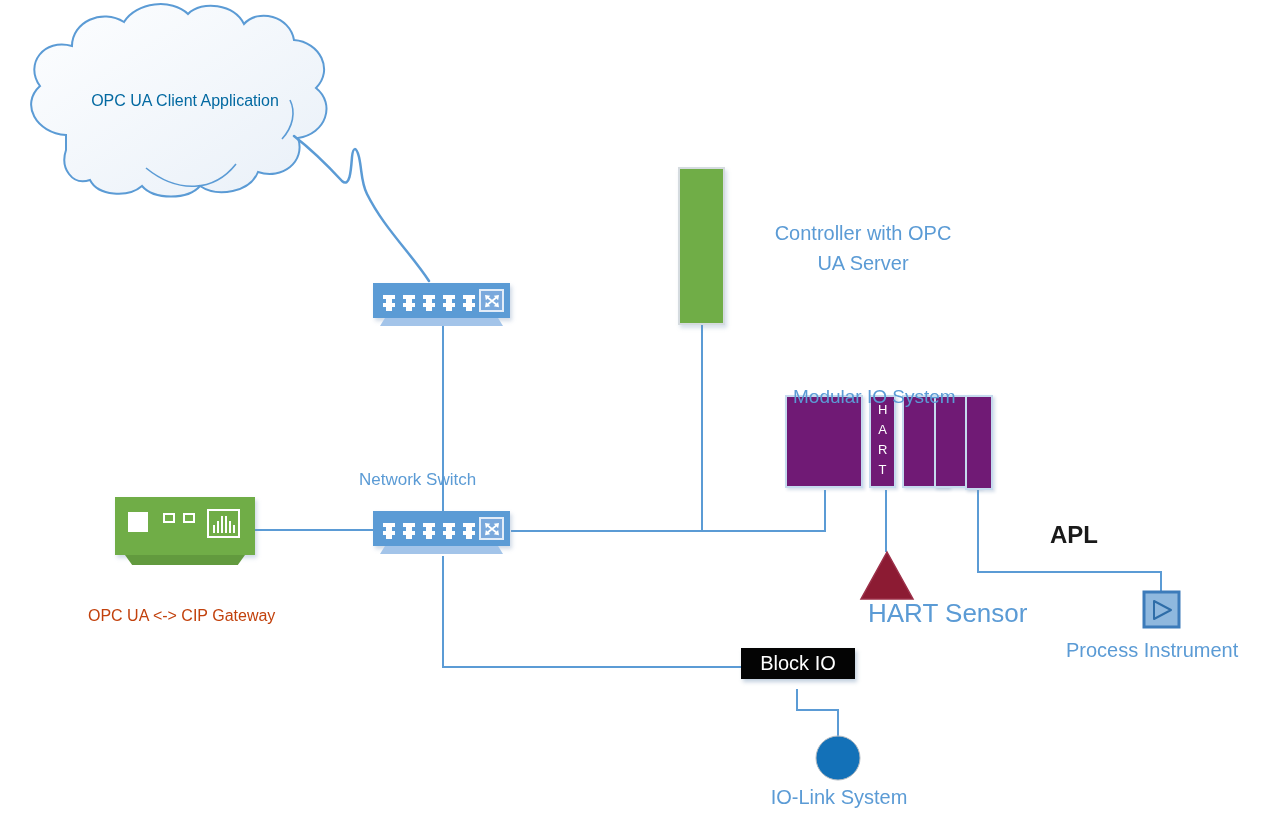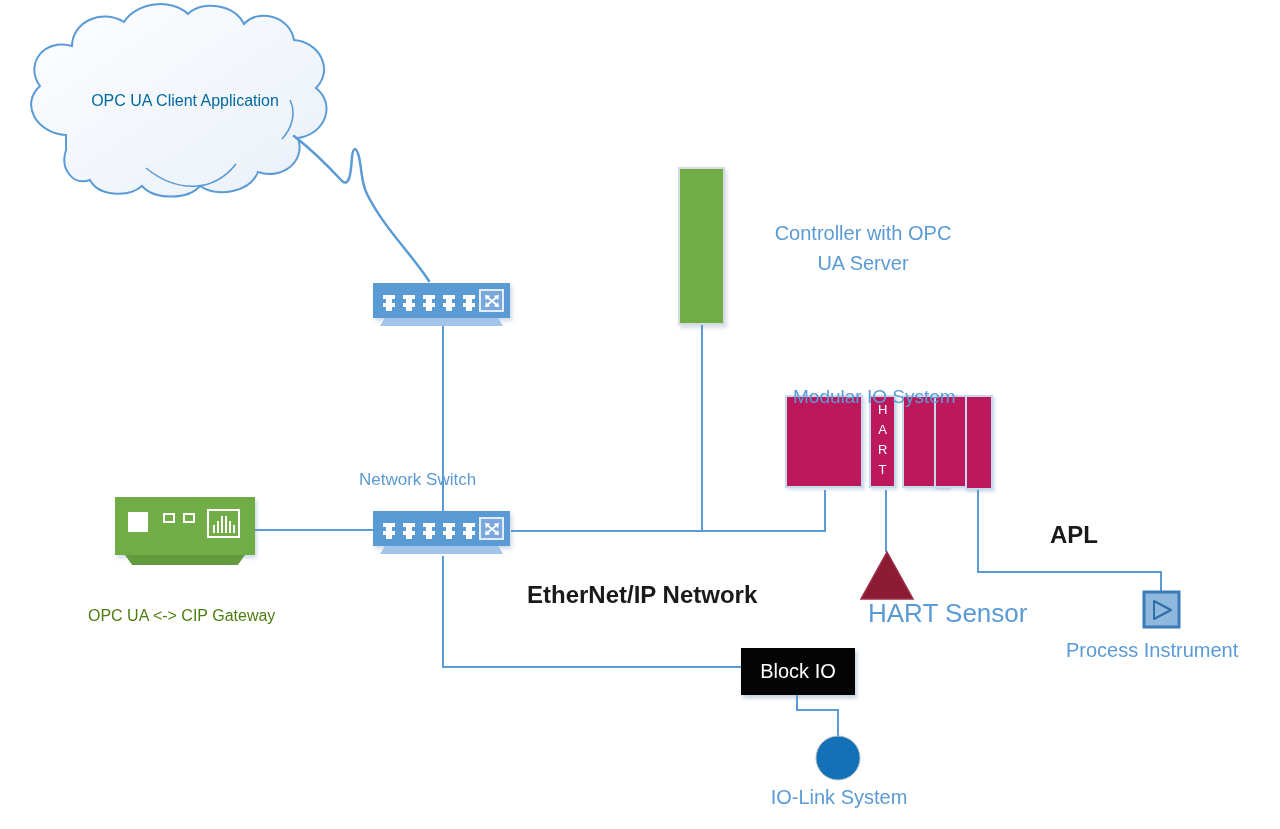--- a/index.html
+++ b/index.html
@@ -3,21 +3,21 @@
 <meta charset="utf-8">
 <style>
   html,body{margin:0;padding:0;background:#fff;}
   *{box-sizing:border-box;}
   body{font-family:"Liberation Sans", sans-serif;}
   #canvas{position:relative;width:1280px;height:829px;background:#fff;overflow:hidden;}
   #wires{position:absolute;left:0;top:0;z-index:1;}
   .node{position:absolute;z-index:2;}
   .lbl{position:absolute;z-index:3;white-space:nowrap;}
   .blue{color:#5B9BD5;}
-  .darkblue{color:#4d7c0f;}
+  .darkblue{color:#c2410c;}
   .black{color:#1a1a1a;font-weight:bold;}
 
   
   .switch{width:137px;}
   .switch-body{position:relative;width:137px;height:35px;background:#5B9BD5;
     box-shadow:2px 3px 4px rgba(120,150,185,.35);display:flex;align-items:center;}
   .ports{display:flex;flex-direction:column;gap:4px;margin-left:10px;}
   .port-row{display:flex;gap:8px;}
   .port{width:12px;height:4px;background:#fff;position:relative;}
   .port::after{content:"";position:absolute;top:4px;left:3px;width:6px;height:4px;background:#fff;}
@@ -36,34 +36,34 @@
   .gw-screen{position:absolute;left:13px;top:15px;width:20px;height:20px;background:#fff;}
   .gw-led{position:absolute;top:16px;width:12px;height:10px;border:2px solid #fff;}
   .gw-led.l1{left:48px;} .gw-led.l2{left:68px;}
   .gw-bars{position:absolute;left:92px;top:12px;width:33px;height:29px;border:2px solid #fff;
     display:flex;align-items:flex-end;justify-content:center;gap:2px;padding:3px 2px;}
   .gw-bar{width:2px;background:#fff;}
   .gateway-stand{left:125px;top:555px;width:120px;height:10px;background:#629A3E;
     clip-path:polygon(0 0,100% 0,94% 100%,6% 100%);}
 
   
-  .module{background:#be185d;border:2px solid #C5DAEE;box-shadow:2px 2px 3px rgba(120,150,185,.3);
+  .module{background:#701a75;border:2px solid #C5DAEE;box-shadow:2px 2px 3px rgba(120,150,185,.3);
     display:flex;justify-content:center;}
   .module.center{align-items:flex-start;padding-left:43px;}
   .module-label{width:9px;word-break:break-all;white-space:normal;text-align:center;
     color:#fff;font-size:13px;line-height:20px;}
   .m-big{left:785px;top:395px;width:78px;height:93px;}
   .m-hart{left:869px;top:395px;width:27px;height:93px;padding-top:3px;}
   .m-io1{left:902px;top:395px;width:24px;height:93px;}
   .m-io2{left:934px;top:395px;width:24px;height:93px;}
   .m-blank{left:965px;top:395px;width:28px;height:95px;}
   .m-io1 .module-label,.m-io2 .module-label{line-height:24px;}
 
   
-  .blockio{left:741px;top:648px;width:114px;height:47px;background:#040404;
+  .blockio{left:741px;top:648px;width:114px;height:31px;background:#040404;
     display:flex;align-items:center;justify-content:center;color:#fff;font-size:20px;
     box-shadow:2px 3px 4px rgba(120,150,185,.45);}
 
   
   .cloud-label{left:40px;top:92px;width:290px;text-align:center;font-size:16px;color:#0369a1;}
   .controller-label{left:748px;top:218px;width:192px;text-align:center;font-size:20px;
     line-height:30px;white-space:normal;margin-left:19px;}
   .modular-label{left:793px;top:386px;font-size:19px;}
   .netswitch-label{left:359px;top:470px;font-size:17px;}
   .ethernet-label{left:527px;top:581px;font-size:24px;}
@@ -207,20 +207,19 @@
   <div class="node module m-blank"></div>
 
   <div class="node blockio">
     <span>Block IO</span>
   </div>
 
   <div class="lbl cloud-label">OPC UA Client Application</div>
   <div class="lbl controller-label blue">Controller with OPC UA Server</div>
   <div class="lbl modular-label blue">Modular IO System</div>
   <div class="lbl netswitch-label blue">Network Switch</div>
-  <div class="lbl ethernet-label black">EtherNet/IP Network</div>
   <div class="lbl apl-label black">APL</div>
   <div class="lbl hart-label blue">HART Sensor</div>
   <div class="lbl pi-label blue">Process Instrument</div>
   <div class="lbl iolink-label blue">IO-Link System</div>
   <div class="lbl gateway-label darkblue">OPC UA &lt;-&gt; CIP Gateway</div>
 
 </div>
 
 </body></html>

